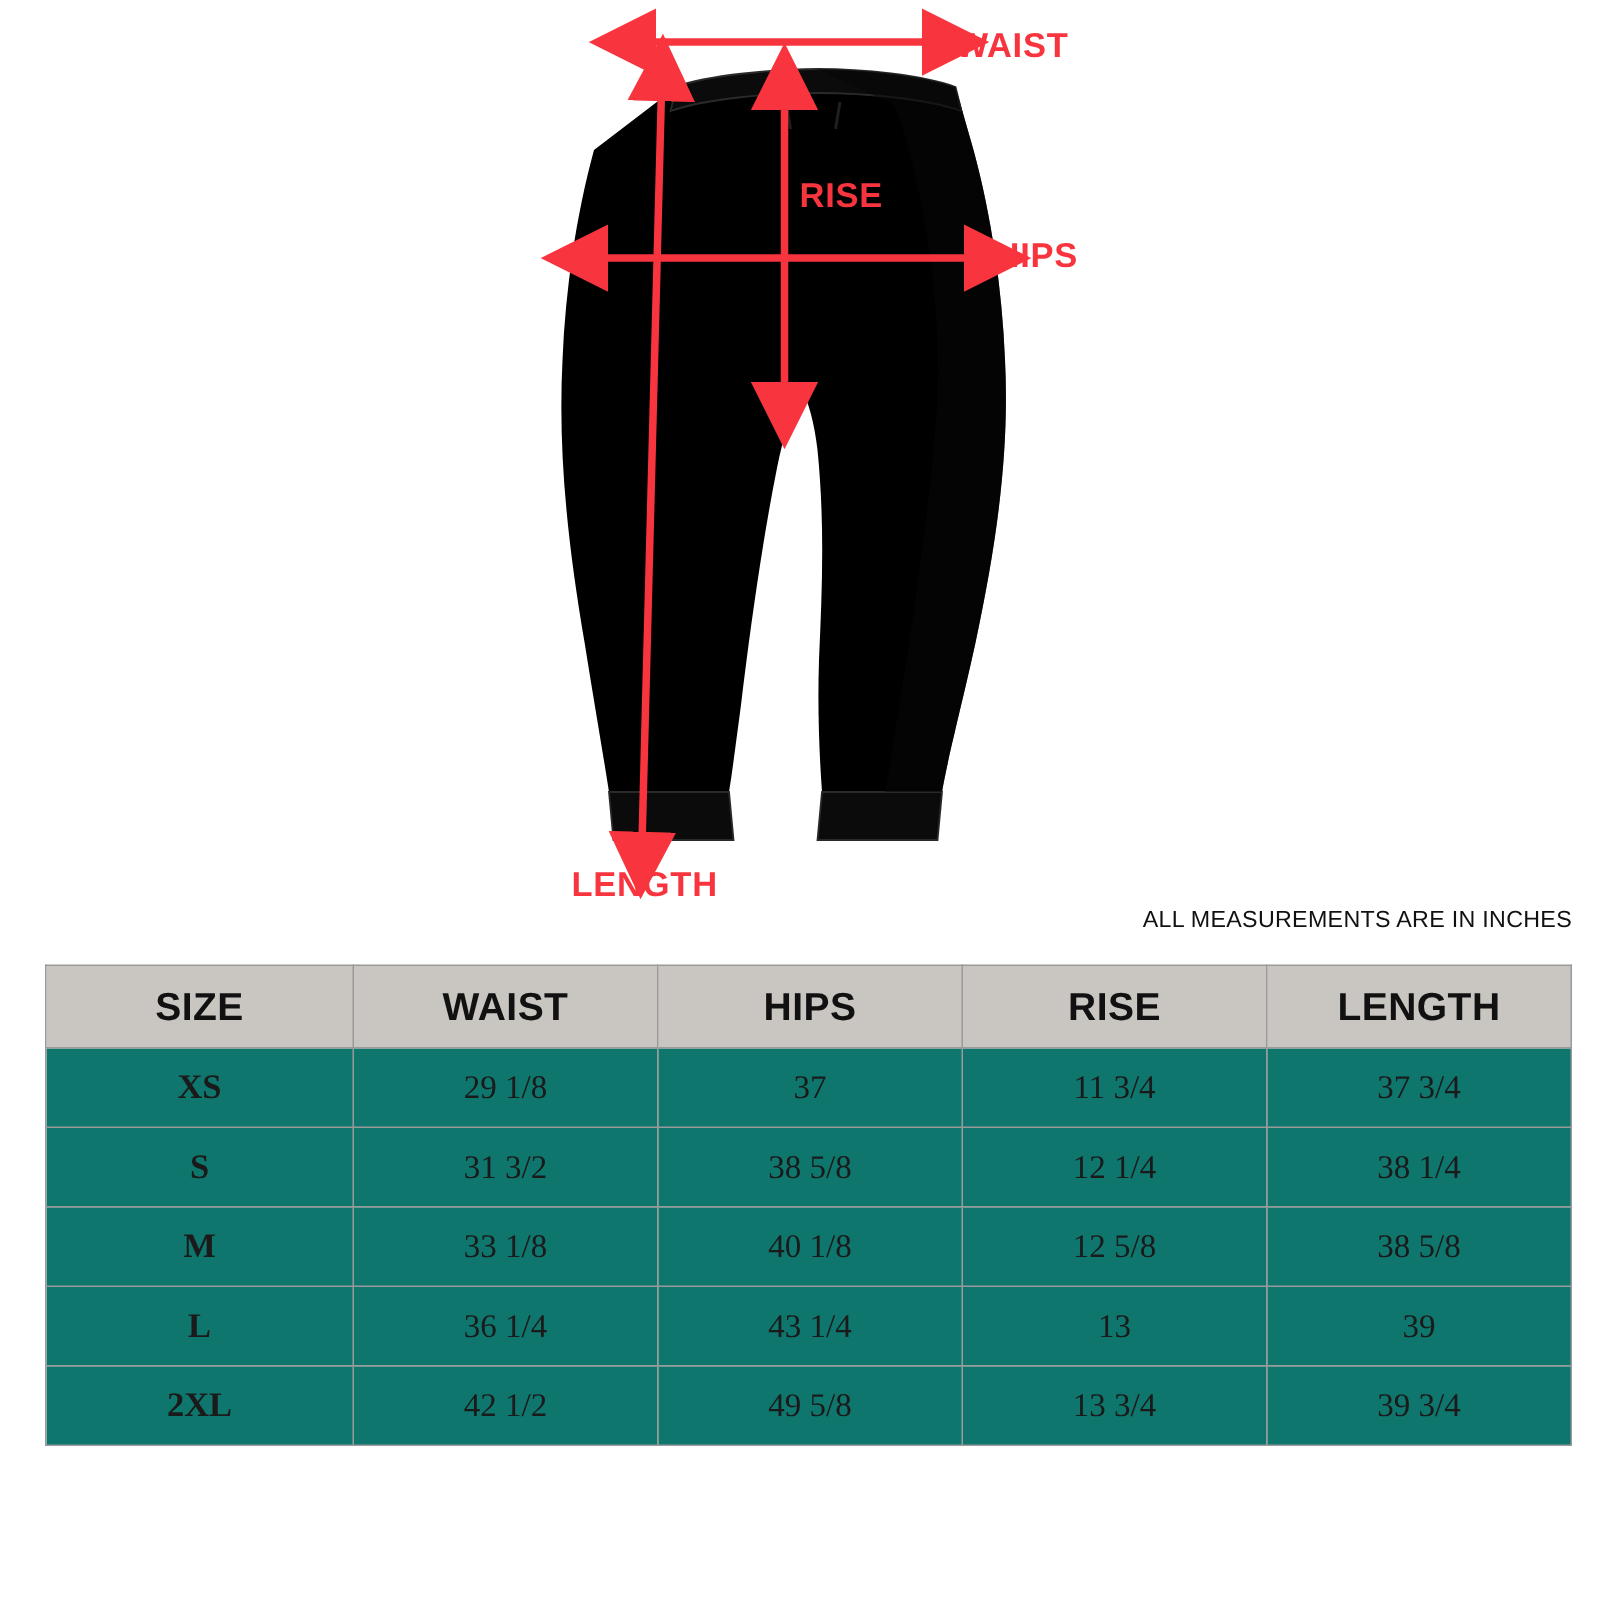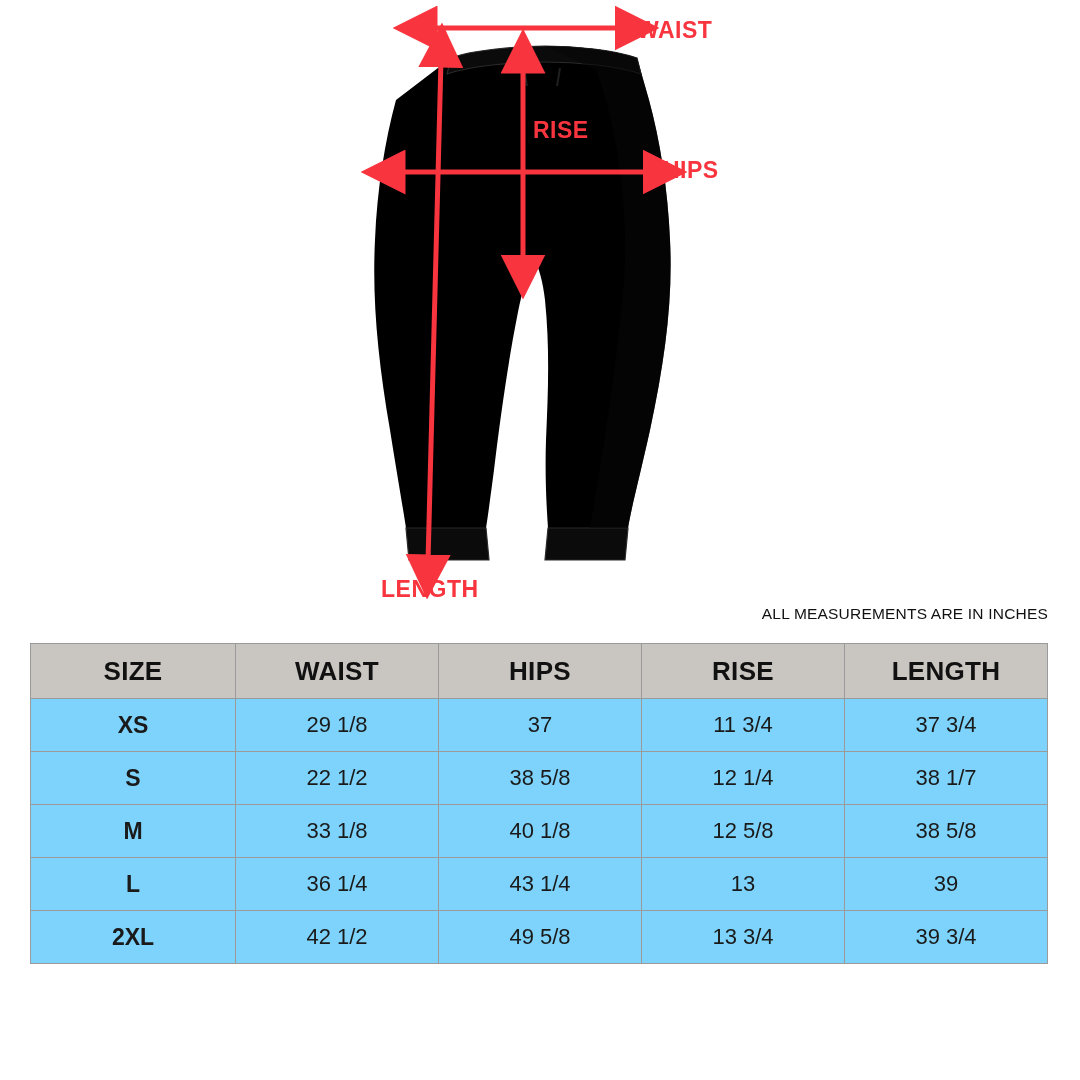--- a/index.html
+++ b/index.html
@@ -73,24 +73,25 @@
   }
   table.size-table thead th {
     background: #c9c6c2;
     height: 52px;
     font-size: 26px;
     font-weight: bold;
     color: #111111;
     letter-spacing: 0.3px;
   }
   table.size-table tbody td {
-    background: #7dd3fc;
+    background: #0f766e;
     height: 50px;
     font-size: 22px;
     color: #1a1a1a;
+    font-family: Liberation Serif, serif;
   }
   table.size-table tbody td.size-cell {
     font-weight: bold;
     font-size: 23px;
   }
   col.c-size  { width: 205px; }
   col.c-rest  { width: 203px; }
 </style>
 </head>
 <body>
@@ -186,24 +187,24 @@
     <tbody>
       <tr>
         <td class="size-cell">XS</td>
         <td>29 1/8</td>
         <td>37</td>
         <td>11 3/4</td>
         <td>37 3/4</td>
       </tr>
       <tr>
         <td class="size-cell">S</td>
-        <td>22 1/2</td>
+        <td>31 3/2</td>
         <td>38 5/8</td>
         <td>12 1/4</td>
-        <td>38 1/7</td>
+        <td>38 1/4</td>
       </tr>
       <tr>
         <td class="size-cell">M</td>
         <td>33 1/8</td>
         <td>40 1/8</td>
         <td>12 5/8</td>
         <td>38 5/8</td>
       </tr>
       <tr>
         <td class="size-cell">L</td>

